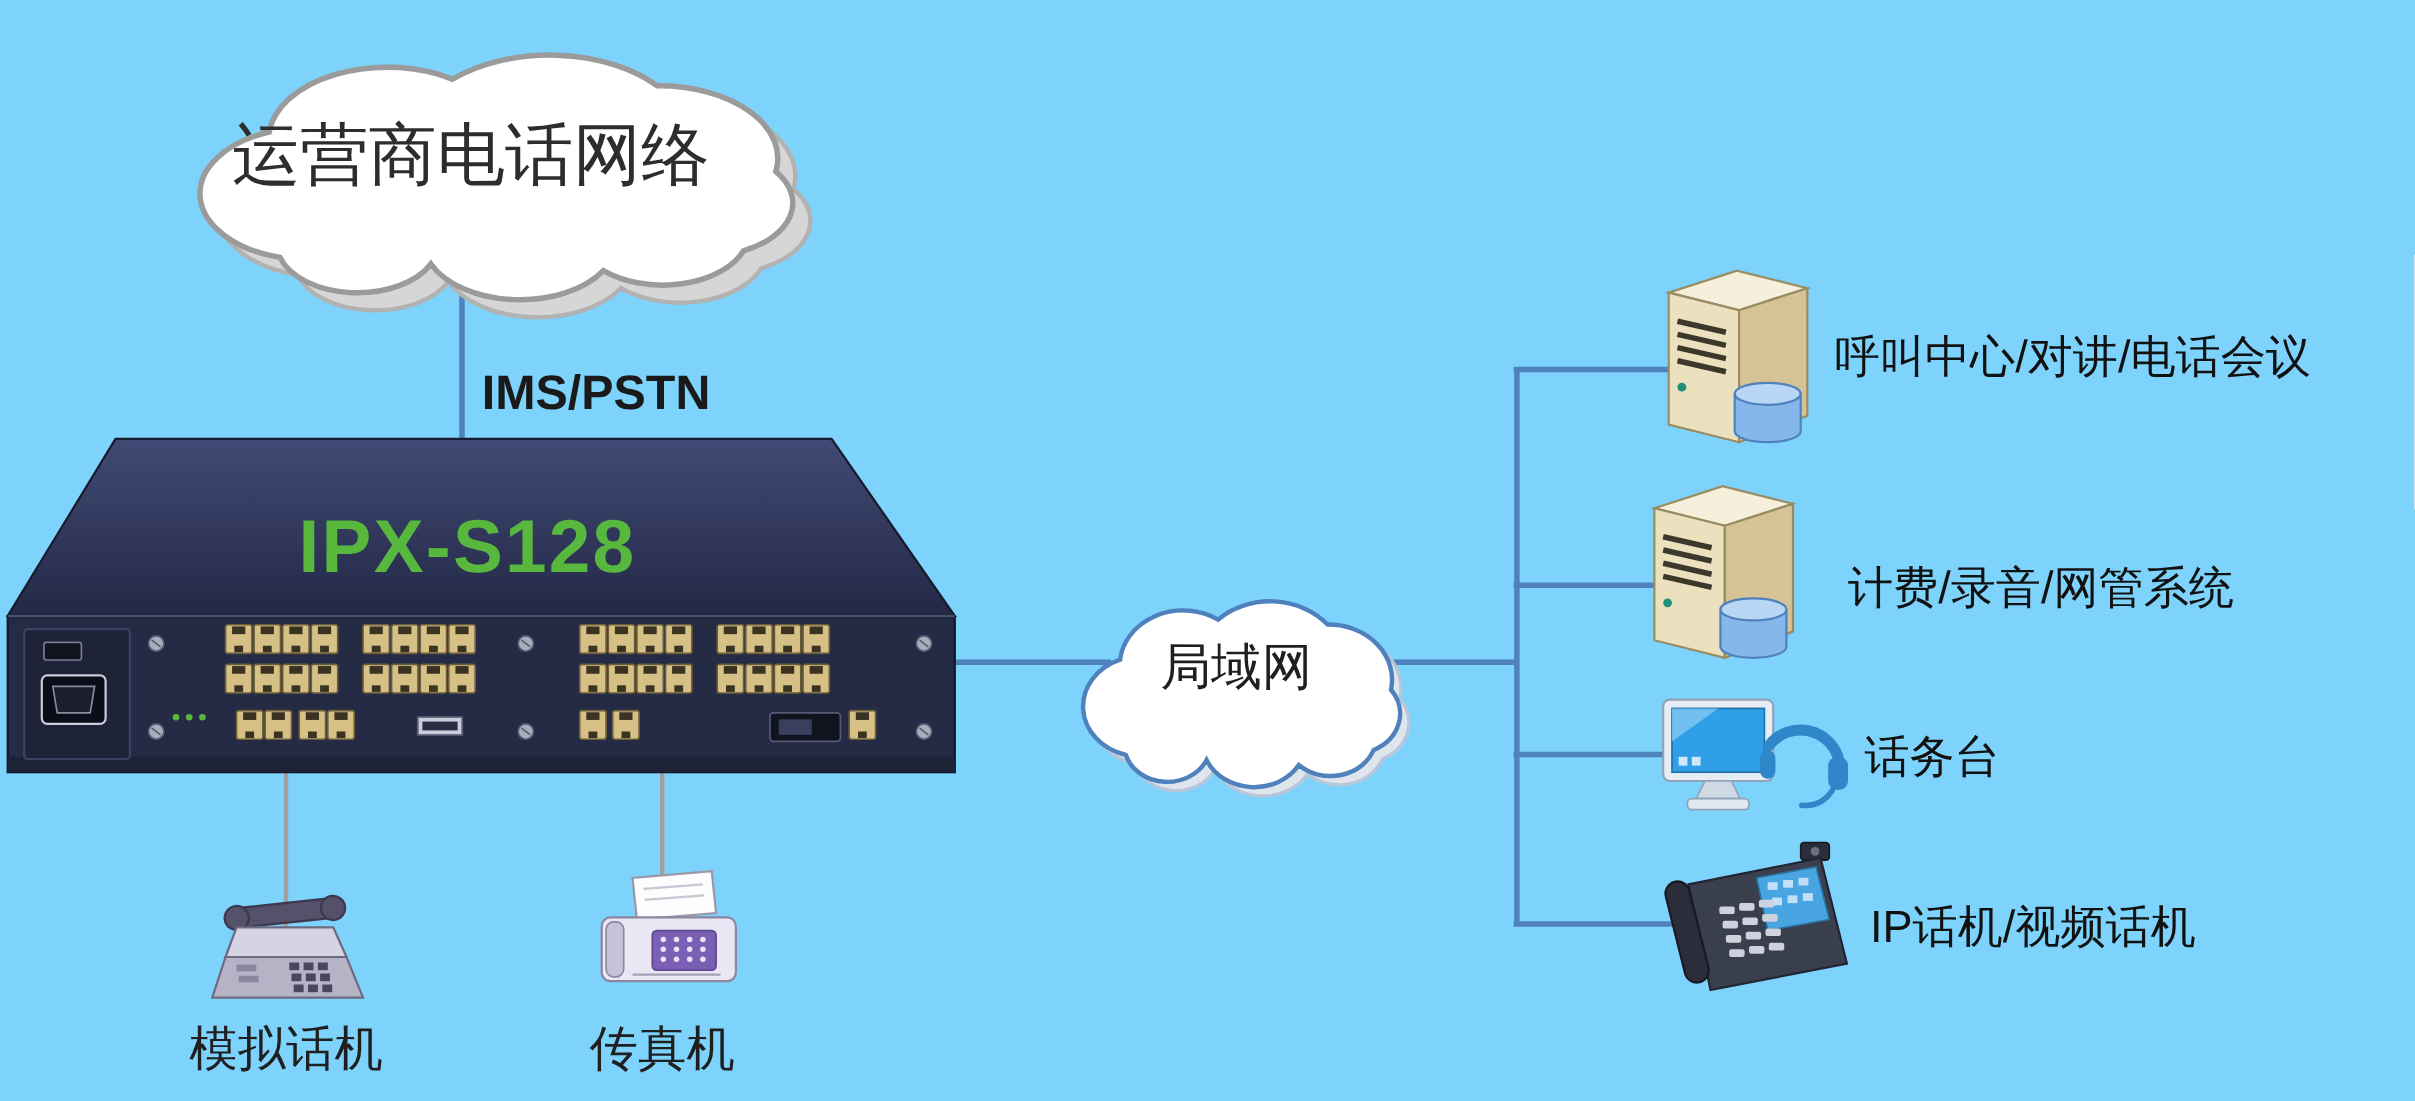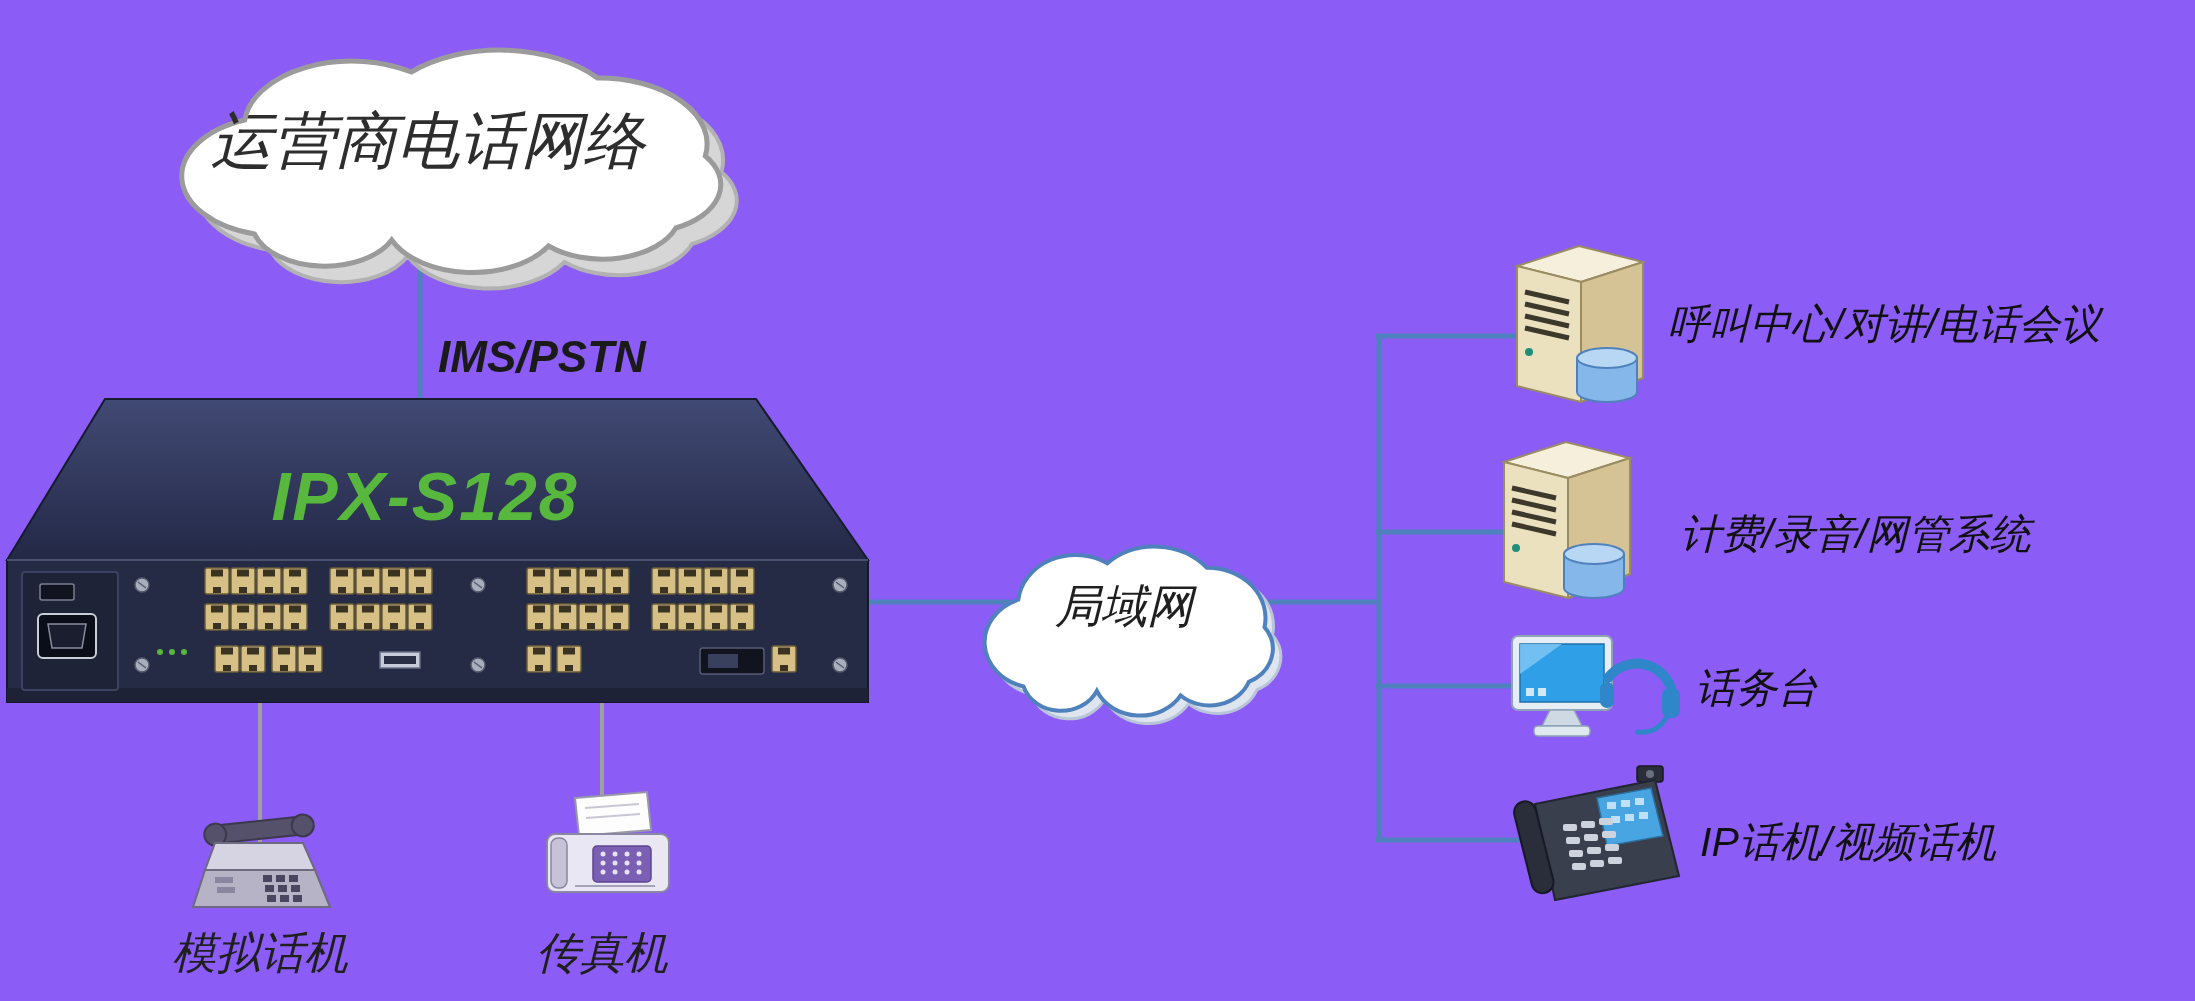--- a/index.html
+++ b/index.html
@@ -1,17 +1,17 @@
 <!DOCTYPE html>
 <html><head>
 <meta charset="utf-8">
 <style>
   html,body{margin:0;padding:0;background:#ffffff;}
-  .canvas{position:relative;width:2195px;height:1001px;background:#8b5cf6;overflow:hidden;
-          font-family:"Liberation Sans",sans-serif;font-style:italic;}
+  .canvas{position:relative;width:2195px;height:1001px;background:#7dd3fc;overflow:hidden;
+          font-family:"Liberation Sans",sans-serif;}
   .canvas svg{position:absolute;left:0;top:0;}
   text{font-family:"Liberation Sans","DejaVu Sans",sans-serif;}
 </style>
 </head>
 <body>
 
 <div class="canvas">
 <svg width="2195" height="1001" viewBox="0 0 2195 1001" xmlns="http://www.w3.org/2000/svg">
 
   <defs>

